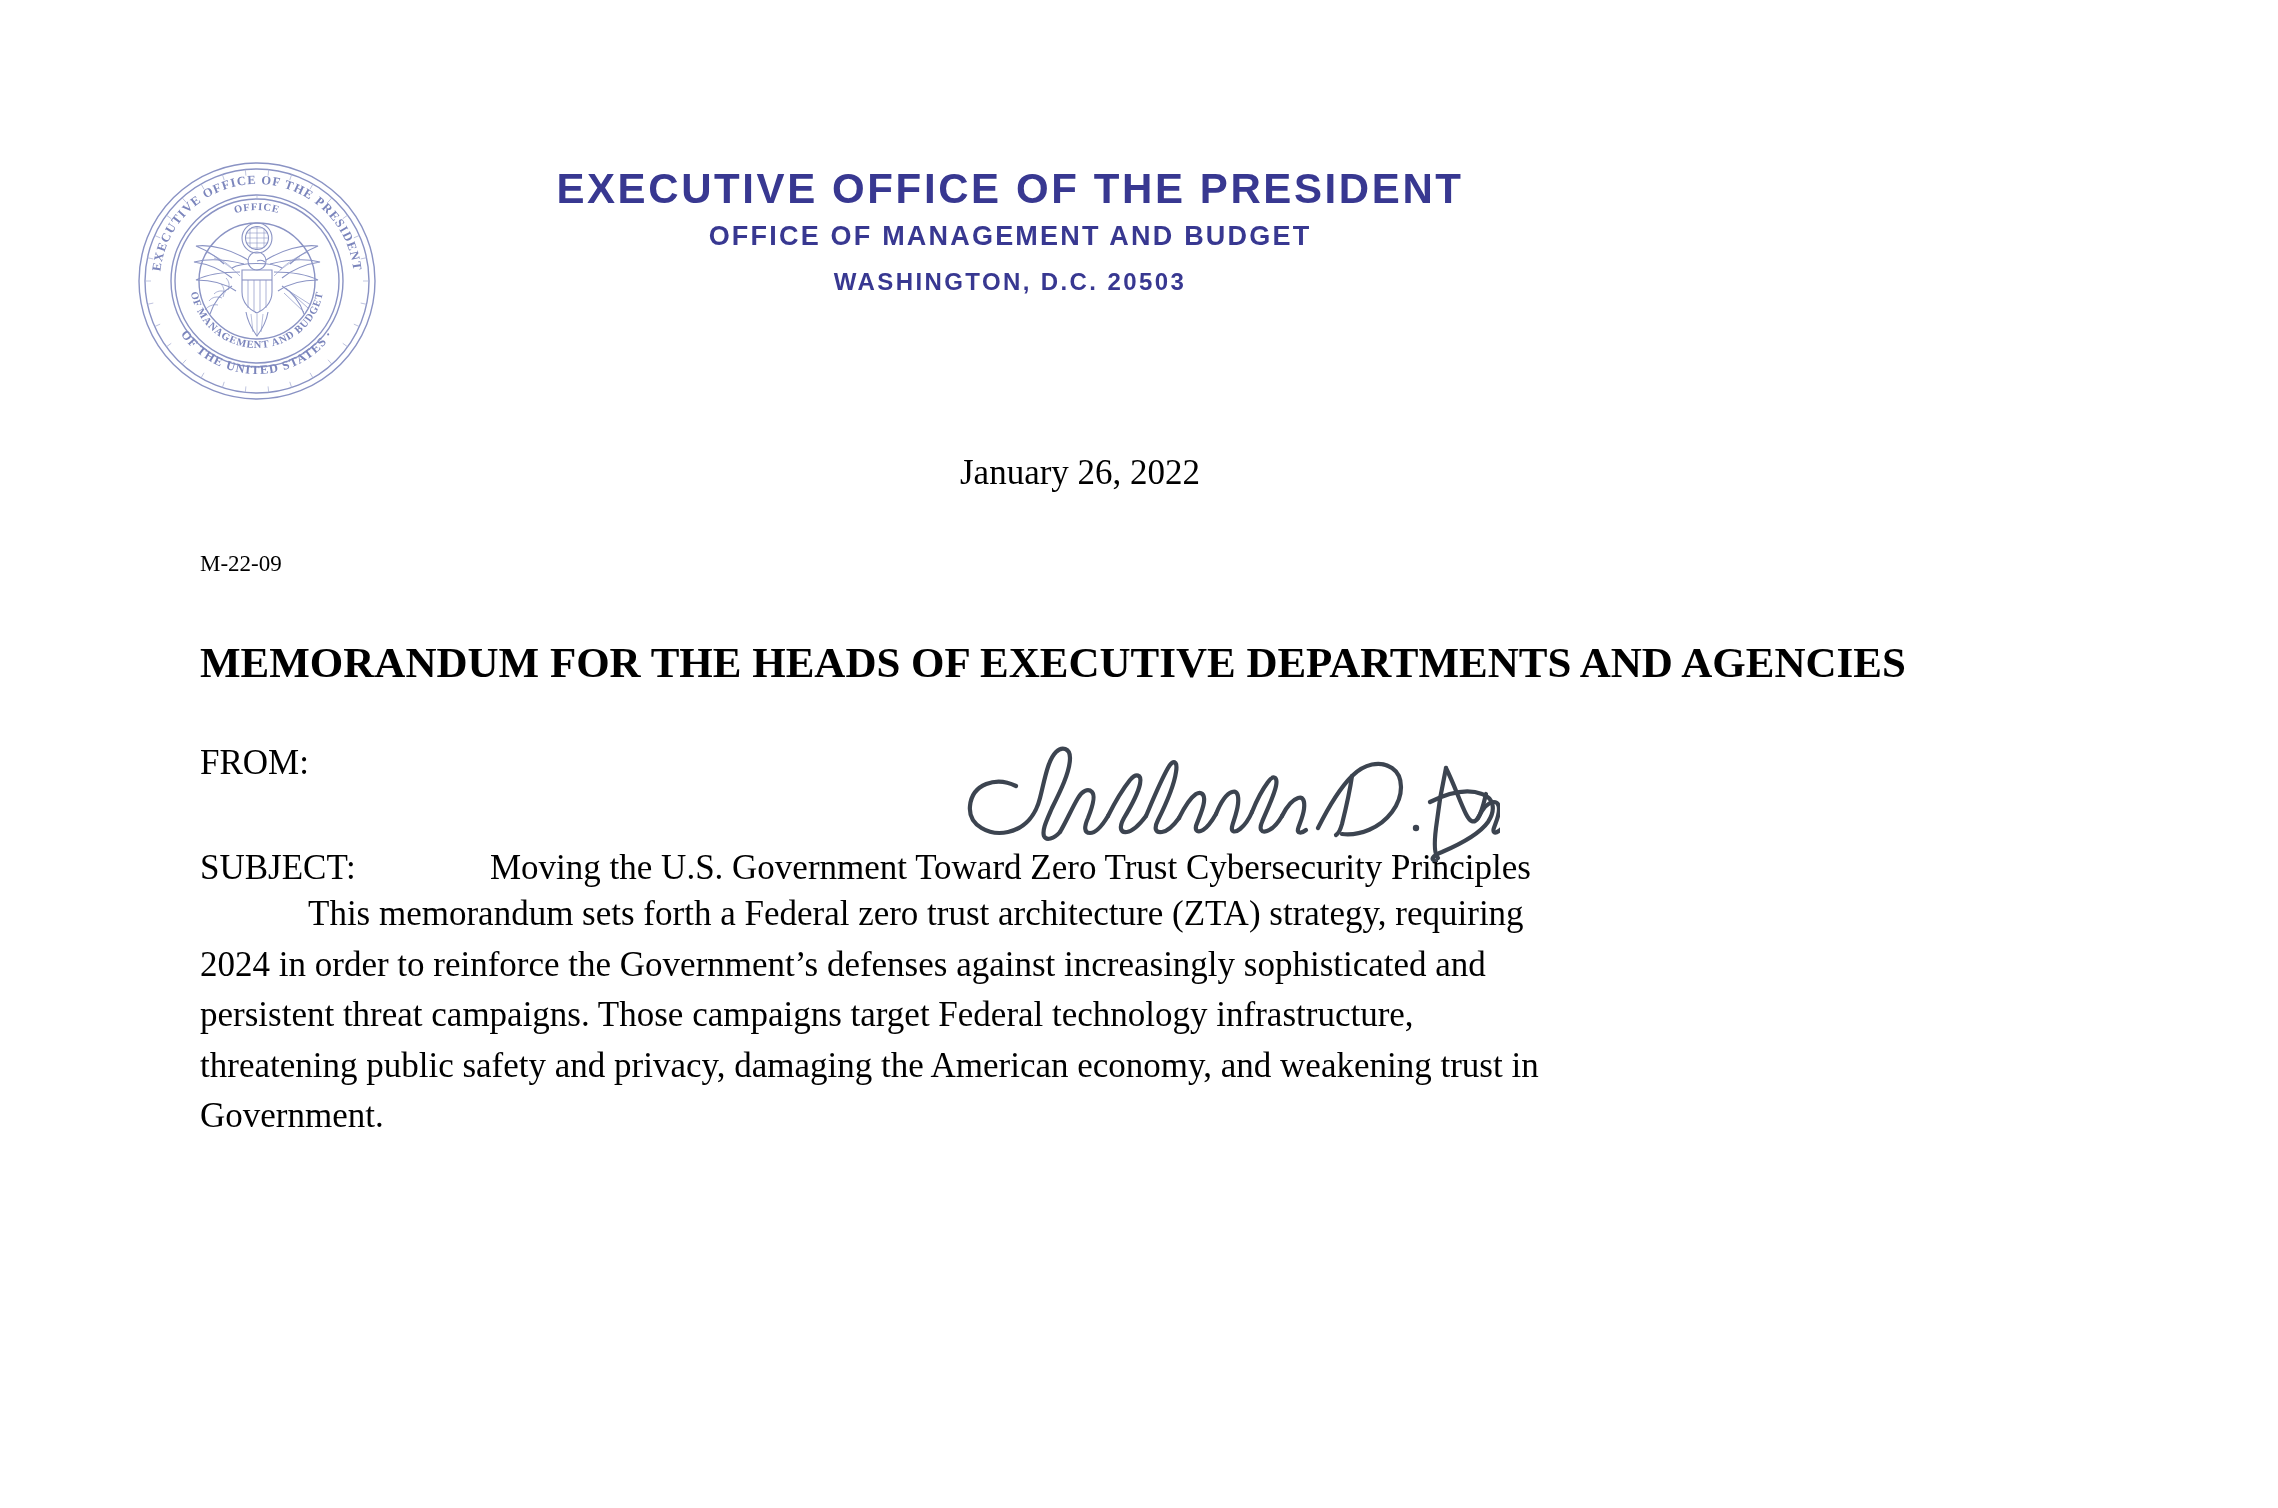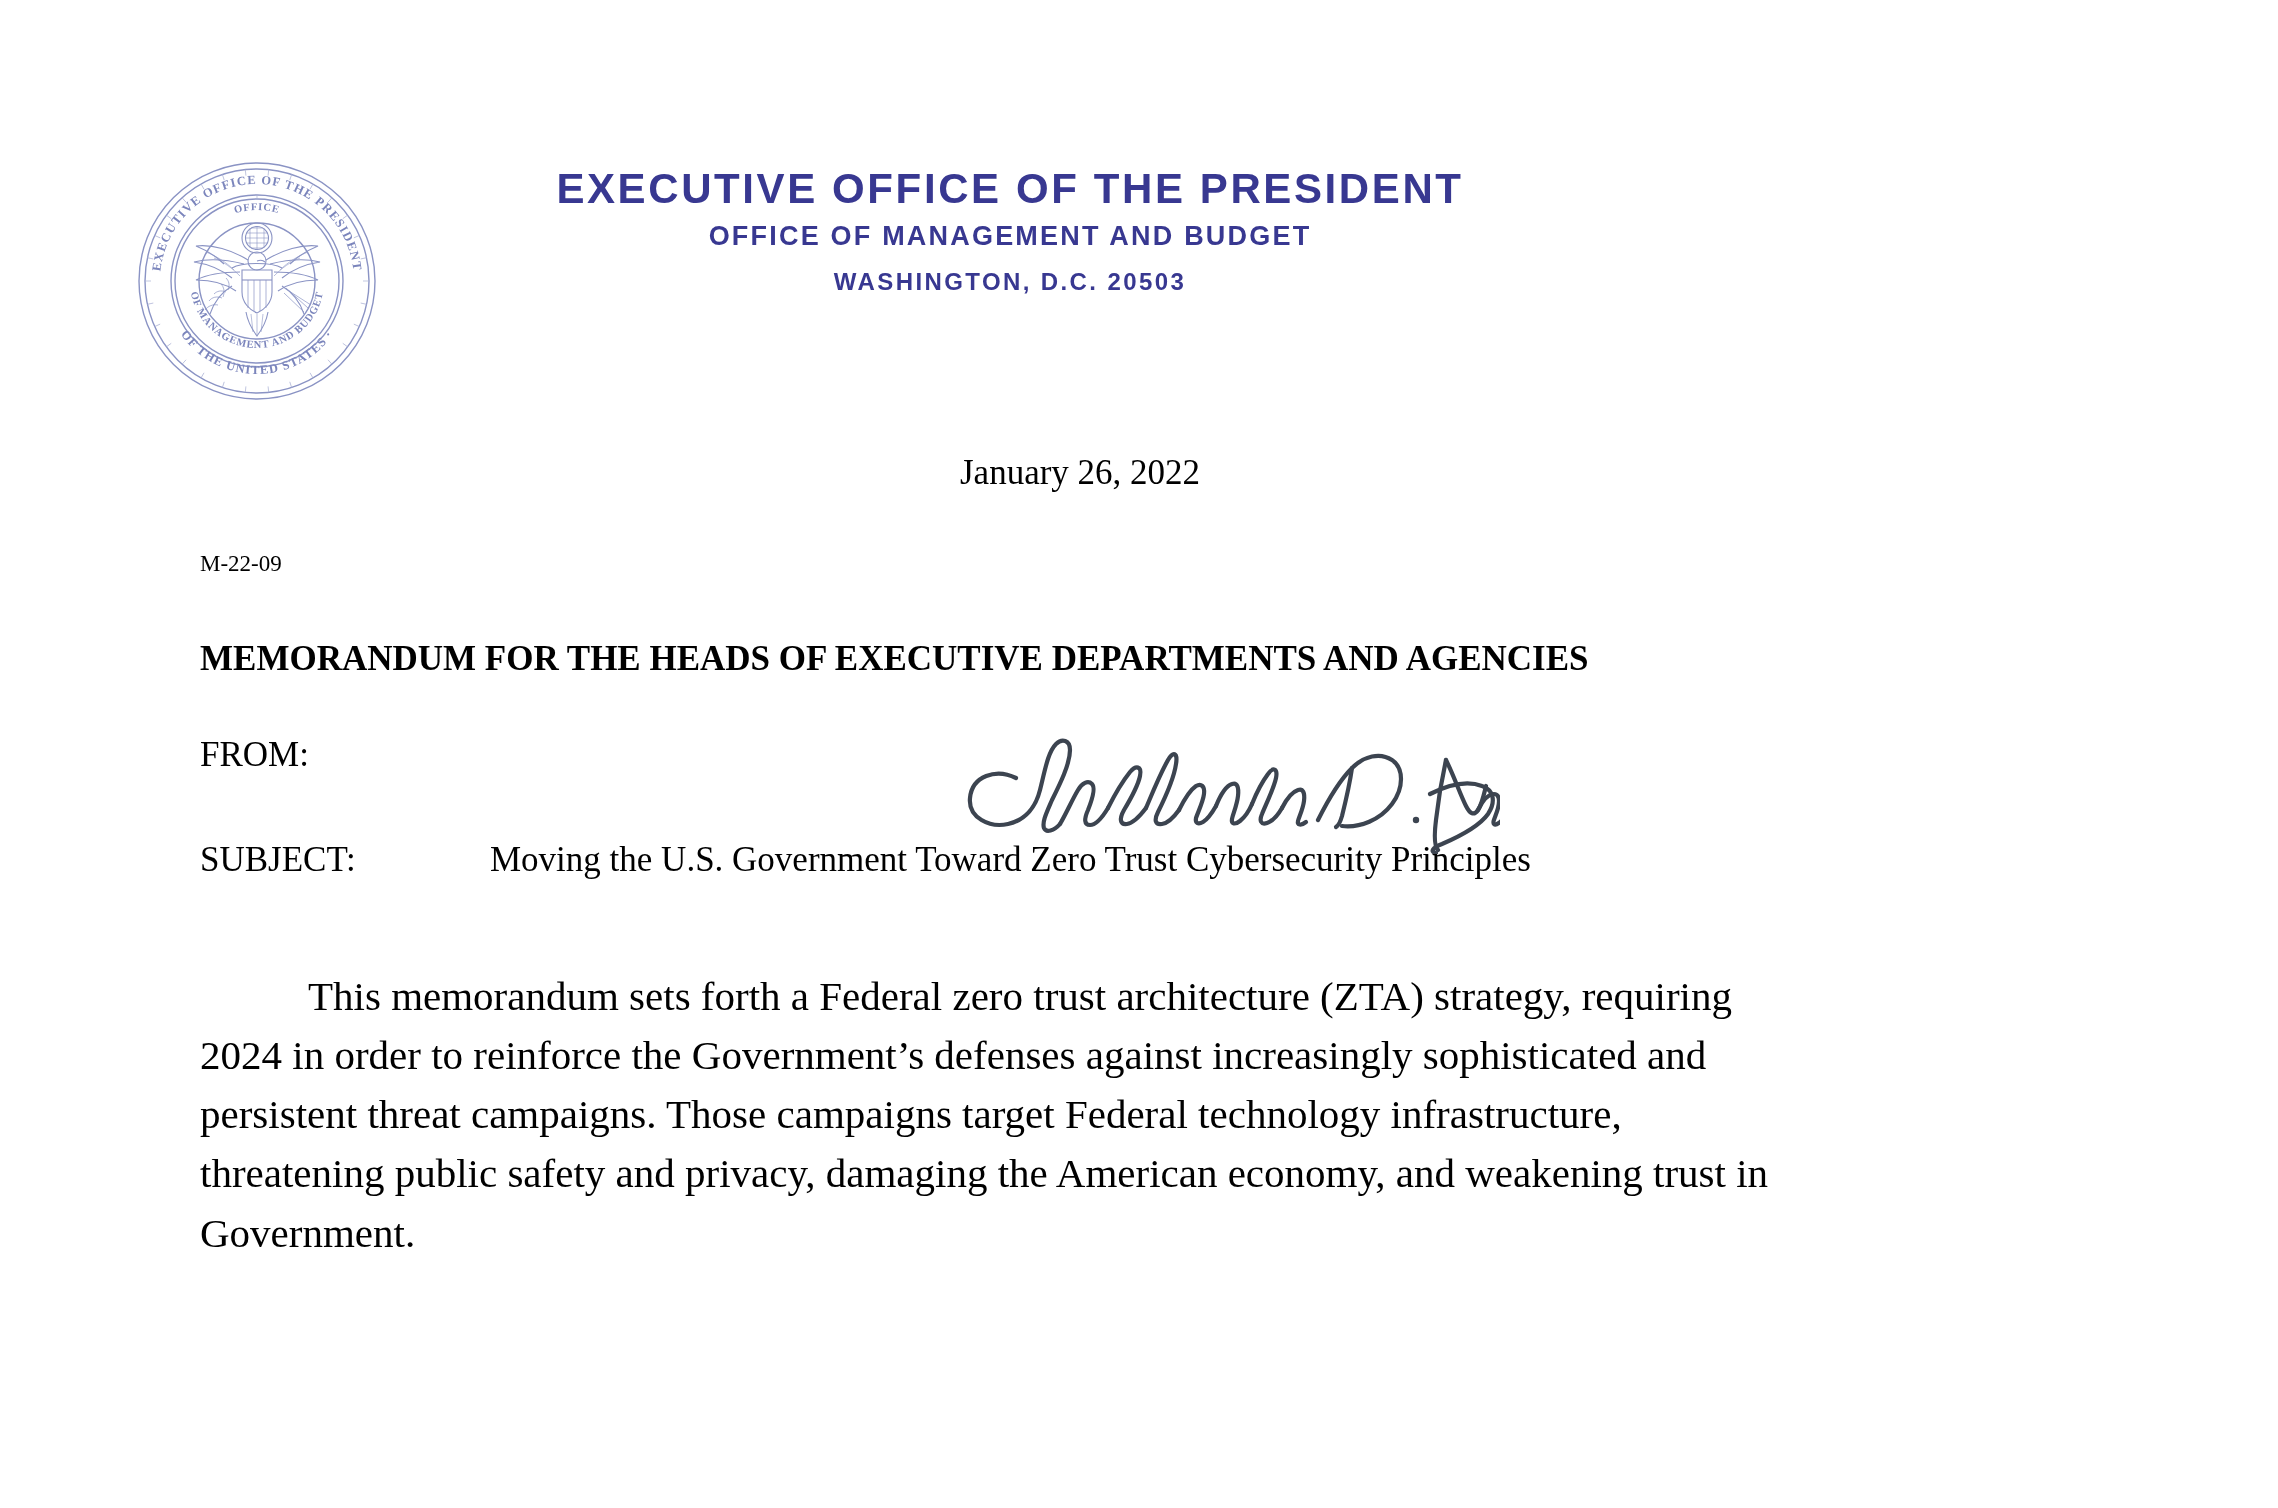--- a/index.html
+++ b/index.html
@@ -91,21 +91,21 @@
     white-space: nowrap;
   }
 
   .memo-number {
     margin-top: 62px;
     font-size: 23px;
   }
 
   .memo-for {
     margin-top: 66px;
-    font-size: 35px;
+    font-size: 43px;
     font-weight: 700;
     white-space: nowrap;
   }
 
   .field-row {
     margin-top: 58px;
     display: flex;
     align-items: flex-start;
     position: relative;
   }
@@ -127,22 +127,21 @@
     top: -10px;
     width: 540px;
     height: 130px;
     pointer-events: none;
   }
   .signature svg { display: block; width: 540px; height: 130px; }
 
   .subject-row { margin-top: 62px; }
 
   .para {
-    margin-top: 86px;
-    font-size: 41px;
+    font-size: 35px;
     line-height: 1.44;
     width: 1660px;
   }
   .para .pline { display: block; white-space: nowrap; }
   .para .pline.first { text-indent: 108px; }
 </style>
 </head>
 <body>
 
 <div class="page">

